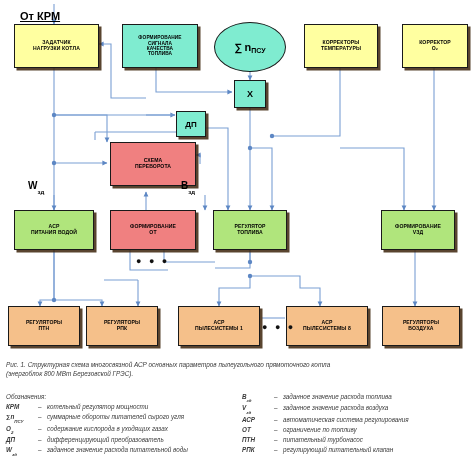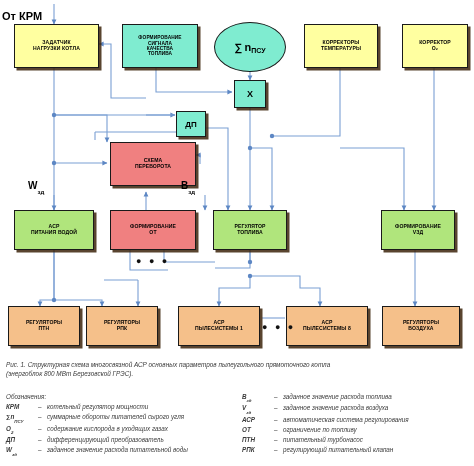--- a/index.html
+++ b/index.html
@@ -158,21 +158,21 @@
       <circle cx="54" cy="115" r="2.2"></circle>
       <circle cx="54" cy="163" r="2.2"></circle>
       <circle cx="54" cy="300" r="2.2"></circle>
       <circle cx="272" cy="136" r="2.2"></circle>
       <circle cx="250" cy="148" r="2.2"></circle>
       <circle cx="250" cy="262" r="2.2"></circle>
       <circle cx="250" cy="276" r="2.2"></circle>
     </g>
   </svg>
 
-  <div class="lbl lbl-krm" style="left:2px;top:10px;">От КРМ</div>
+  <div class="lbl lbl-krm" style="left:20px;top:10px;text-decoration:underline;">От КРМ</div>
 
   <div class="lbl lbl-var" style="left:28px;top:180px;">
     <span>W</span><sub>зд</sub>
   </div>
 
   <div class="lbl lbl-var" style="left:181px;top:180px;">
     <span>B</span><sub>зд</sub>
   </div>
 
   <div class="ellipse" style="left:214px;top:22px;width:72px;height:50px;">

